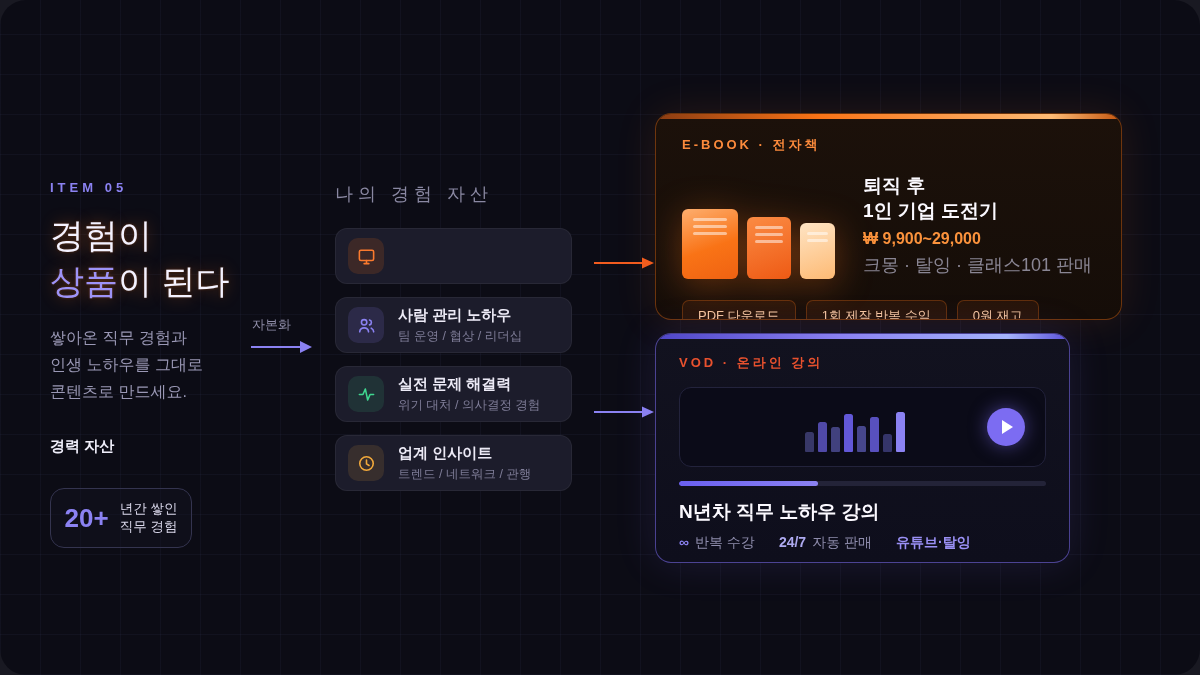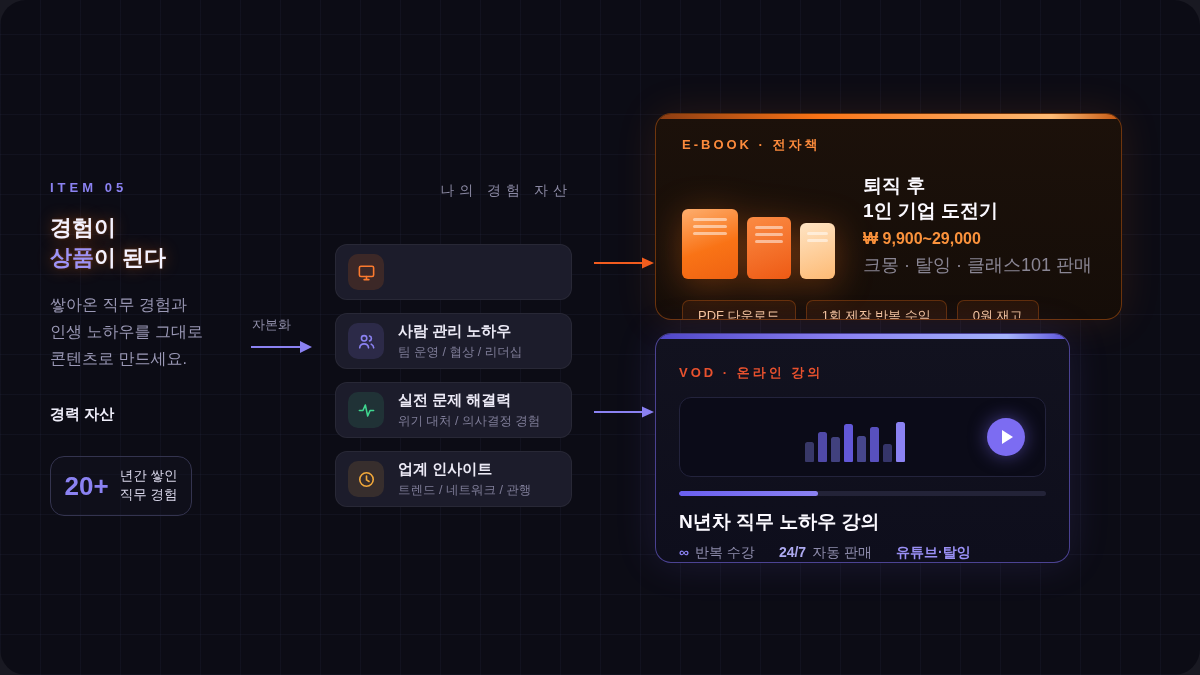--- a/index.html
+++ b/index.html
@@ -6,35 +6,35 @@
     font-family:"Liberation Sans","DejaVu Sans",sans-serif;}
   .screen{position:absolute;left:0;top:0;width:1200px;height:675px;border-radius:26px;
     background:
       repeating-linear-gradient(0deg, rgba(150,160,255,0.045) 0 1px, transparent 1px 40px),
       repeating-linear-gradient(90deg, rgba(150,160,255,0.045) 0 1px, transparent 1px 40px),
       #0c0c15;
     overflow:hidden;}
   
   .left{position:absolute;left:50px;top:180px;width:240px;}
   .eyebrow{color:#8b82f2;font-size:13px;font-weight:bold;letter-spacing:4px;}
-  .title{margin-top:18px;font-size:22px;line-height:1.35;font-weight:bold;color:#f4f2ff;
+  .title{margin-top:18px;font-size:34px;line-height:1.35;font-weight:normal;color:#f4f2ff;
     text-shadow:0 0 16px rgba(249,115,22,.45),0 0 3px rgba(249,115,22,.25);}
   .title .hl{color:#9d93f7;}
   .desc{margin-top:20px;font-size:16px;line-height:1.68;color:#9a98b5;white-space:pre-line;}
   .assets-heading{margin-top:32px;font-size:15px;font-weight:bold;color:#efeefa;}
   .stat-card{margin-top:32px;width:140px;height:58px;border:1px solid #34344f;border-radius:14px;
     display:flex;align-items:center;justify-content:center;gap:11px;background:rgba(20,20,36,.4);}
   .stat-value{font-size:26px;font-weight:bold;color:#8b82f2;}
   .stat-label{font-size:13.5px;line-height:1.4;color:#d9d7ea;white-space:pre-line;}
   
   .cap{position:absolute;left:250px;top:316px;width:64px;}
   .cap-label{font-size:13px;color:#8f8da8;text-align:left;padding-left:2px;}
   
   .middle{position:absolute;left:335px;top:182px;width:237px;}
-  .middle-header{font-size:14px;color:#8a88a2;letter-spacing:5px;text-align:right;margin-bottom:44px;}
+  .middle-header{font-size:18px;color:#8a88a2;letter-spacing:5px;text-align:left;margin-bottom:22px;}
   .asset-card{height:56px;margin-bottom:13px;background:#1c1c2b;border:1px solid rgba(255,255,255,0.055);
     border-radius:12px;display:flex;align-items:center;padding:0 12px;gap:14px;box-sizing:border-box;}
   .icon-box{width:36px;height:36px;border-radius:10px;display:flex;align-items:center;justify-content:center;flex:0 0 auto;}
   .icon-box svg{width:19px;height:19px;}
   .ic-orange{background:rgba(249,115,22,.15);color:#fb7a2e;}
   .ic-purple{background:rgba(139,130,242,.15);color:#8b82f2;}
   .ic-green{background:rgba(63,214,143,.12);color:#3fd68f;}
   .ic-amber{background:rgba(242,169,59,.13);color:#f2a93b;}
   .asset-title{font-size:15px;font-weight:bold;color:#eceaf6;}
   .asset-sub{font-size:12.5px;color:#7f7d98;margin-top:3px;}
@@ -57,21 +57,21 @@
   .book-3{width:35px;height:56px;background:linear-gradient(160deg,#ffe4c4,#fdba74);}
   .ebook-info{margin-left:28px;margin-bottom:2px;}
   .ebook-title{font-size:19px;line-height:1.3;font-weight:bold;color:#fbf9ff;white-space:pre-line;}
   .ebook-price{margin-top:7px;font-size:16px;font-weight:bold;color:#fb923c;}
   .ebook-channels{margin-top:5px;font-size:18px;color:#8a8694;}
   .badge-row{display:flex;gap:10px;margin-top:21px;}
   .badge{background:rgba(249,115,22,.08);border:1px solid rgba(249,115,22,.28);border-radius:7px;
     padding:6px 15px;font-size:13px;color:#f6c6a0;white-space:nowrap;}
   .vod{position:absolute;left:655px;top:333px;width:415px;height:230px;box-sizing:border-box;
     background:linear-gradient(180deg,#12121f,#0e0e1c);border:1px solid rgba(124,108,242,.55);
-    border-radius:16px;box-shadow:0 0 42px rgba(124,108,242,.14);padding:30px 23px;overflow:hidden;}
+    border-radius:16px;box-shadow:0 0 42px rgba(124,108,242,.14);padding:20px 23px;overflow:hidden;}
   .vod::before{content:"";position:absolute;left:0;top:0;right:0;height:5px;
     background:linear-gradient(90deg,#4f46c8,#8b82f2 45%,#a5b4fc 85%,#5a50d8);}
   .vod .card-label{color:#e8512e;}
   .player{margin-top:15px;height:78px;background:#0b0b18;border:1px solid #23233c;border-radius:12px;
     position:relative;display:flex;align-items:center;}
   .eq{position:absolute;left:50%;transform:translateX(-58%);bottom:14px;display:flex;align-items:flex-end;gap:4px;}
   .eq-bar{width:9px;border-radius:2.5px 2.5px 1px 1px;}
   .play-btn{position:absolute;right:20px;top:50%;transform:translateY(-50%);width:38px;height:38px;
     border-radius:50%;background:#7c6cf2;display:flex;align-items:center;justify-content:center;
     box-shadow:0 0 18px rgba(124,108,242,.5);cursor:pointer;}

